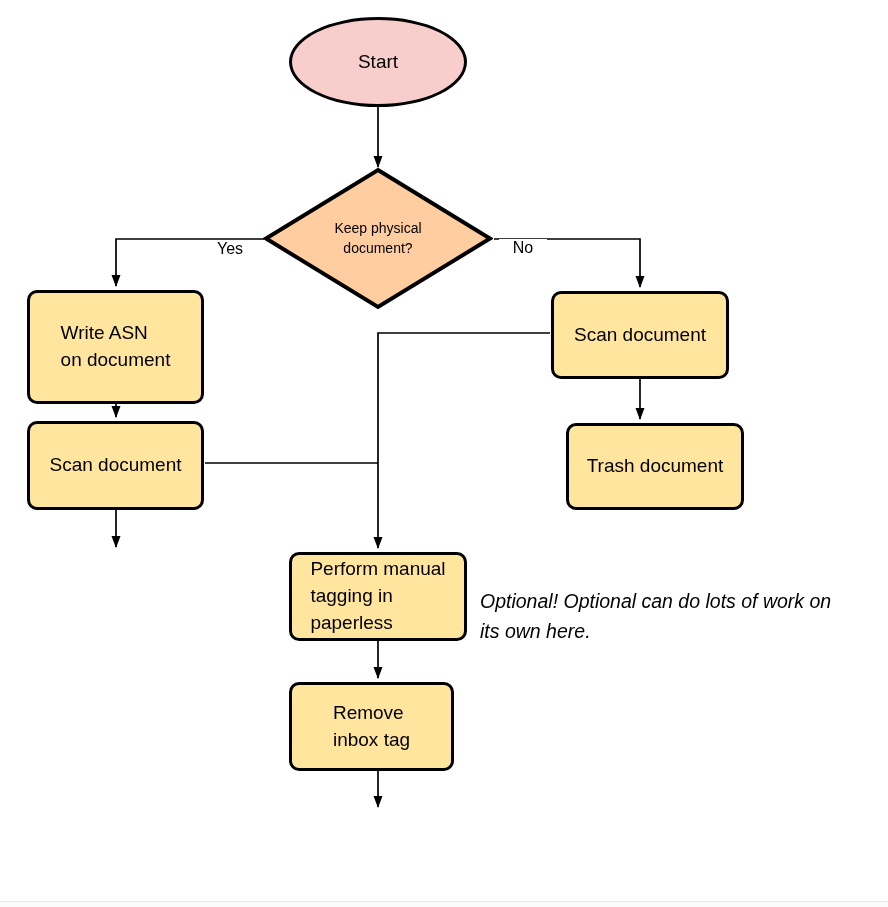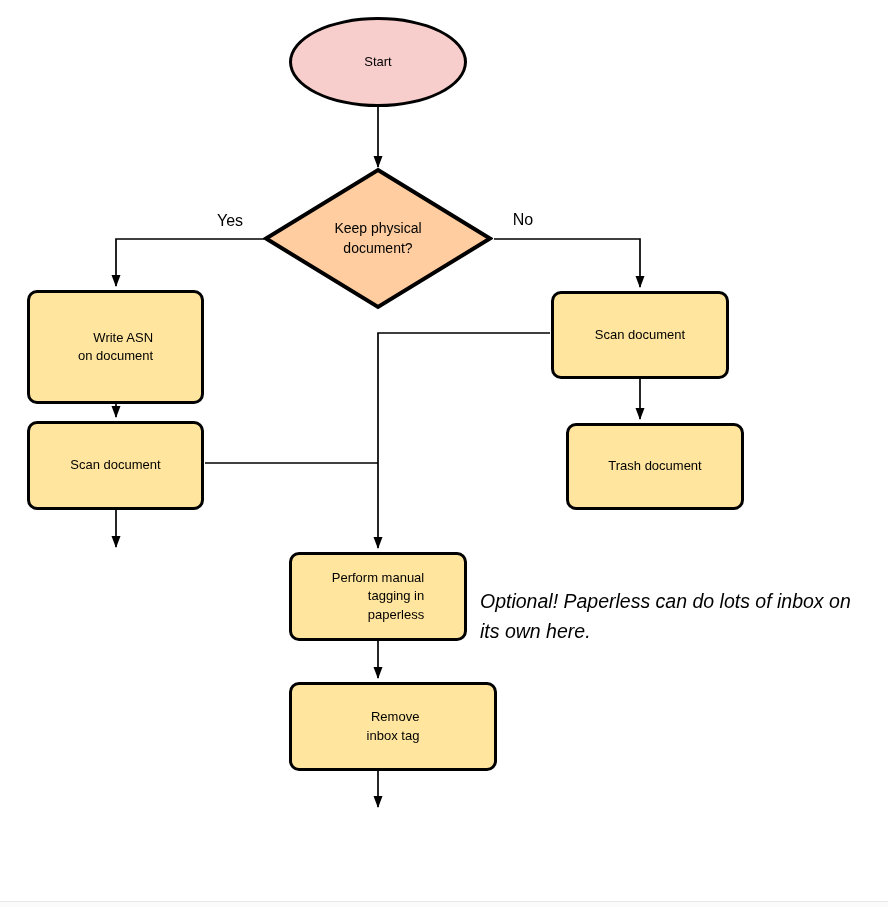--- a/index.html
+++ b/index.html
@@ -19,22 +19,22 @@
     position: absolute;
     left: 0; top: 0;
     width: 888px; height: 907px;
   }
   .node {
     position: absolute;
     box-sizing: border-box;
     display: flex;
     align-items: center;
     justify-content: center;
-    text-align: right;
-    font-size: 13px;
+    text-align: left;
+    font-size: 19px;
     line-height: 1.42;
     white-space: pre-line;
   }
   .process {
     background: #ffe59e;
     border: 3px solid #000000;
     border-radius: 10px;
   }
   .terminal {
     background: #f8cecc;
@@ -59,20 +59,21 @@
     font-size: 14px;
     line-height: 1.42;
     white-space: pre-line;
   }
   .edge-label {
     position: absolute;
     font-size: 16px;
     text-align: center;
     background: #ffffff;
     padding: 0 2px;
+    margin-top: 28px;
   }
   .annotation {
     position: absolute;
     left: 480px; top: 586px;
     width: 408px;
     font-style: italic;
     font-size: 19.5px;
     line-height: 1.55;
     white-space: pre-line;
   }
@@ -126,26 +127,26 @@
 
 
   <div class="node process" style="left:551px; top:291px; width:178px; height:88px;">Scan document</div>
 
   <div class="node process" style="left:551px; top:423px; width:178px; height:87px;margin-left:15px;">Trash document</div>
 
   <div class="node process" style="left:289px; top:552px; width:178px; height:89px;">Perform manual
 tagging in
 paperless</div>
 
-  <div class="node process" style="left:289px; top:682px; width:208px; height:89px;">Remove
+  <div class="node process" style="left:289px; top:682px; width:165px; height:89px;">Remove
 inbox tag</div>
 
 
   <div class="edge-label" style="left:205px; top:212px; width:46px;">Yes</div>
 
   <div class="edge-label" style="left:499px; top:211px; width:44px;">No</div>
 
-  <div class="annotation">Optional! Paperless can do lots of inbox on
+  <div class="annotation">Optional! Optional can do lots of work on
 its own here.</div>
 
   <div class="bottom-strip"></div>
 
 </div>
 
 </body></html>

